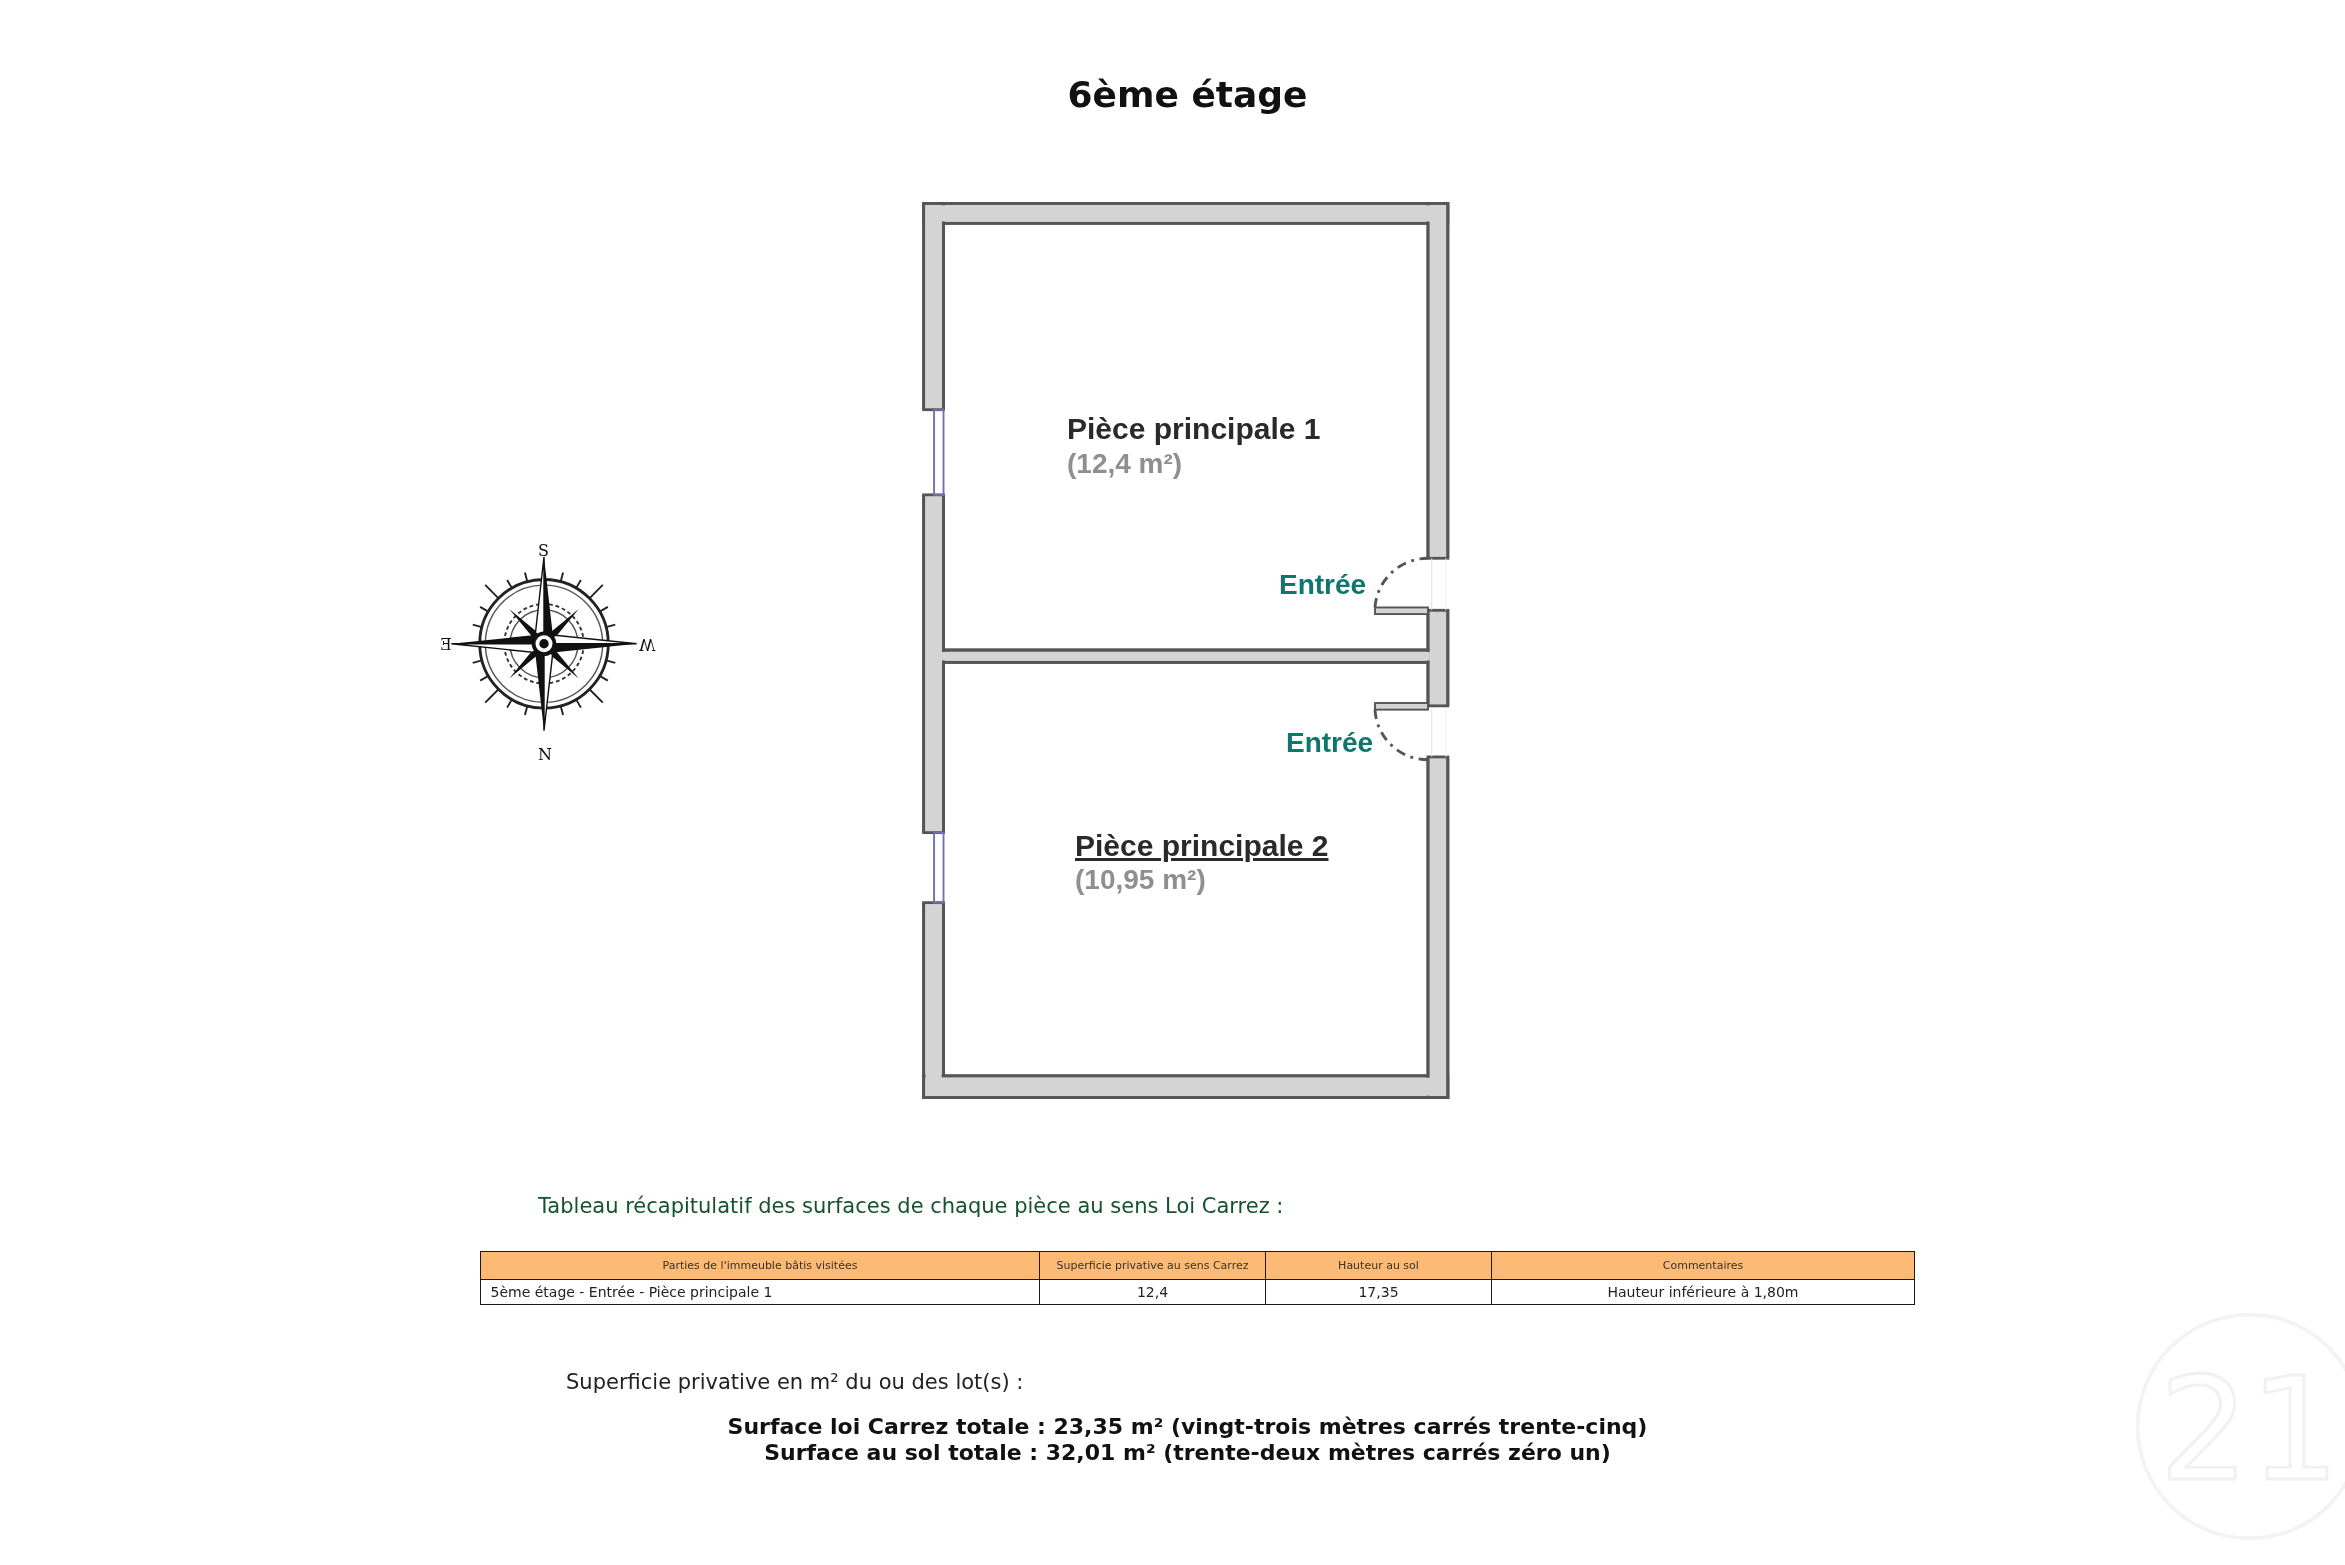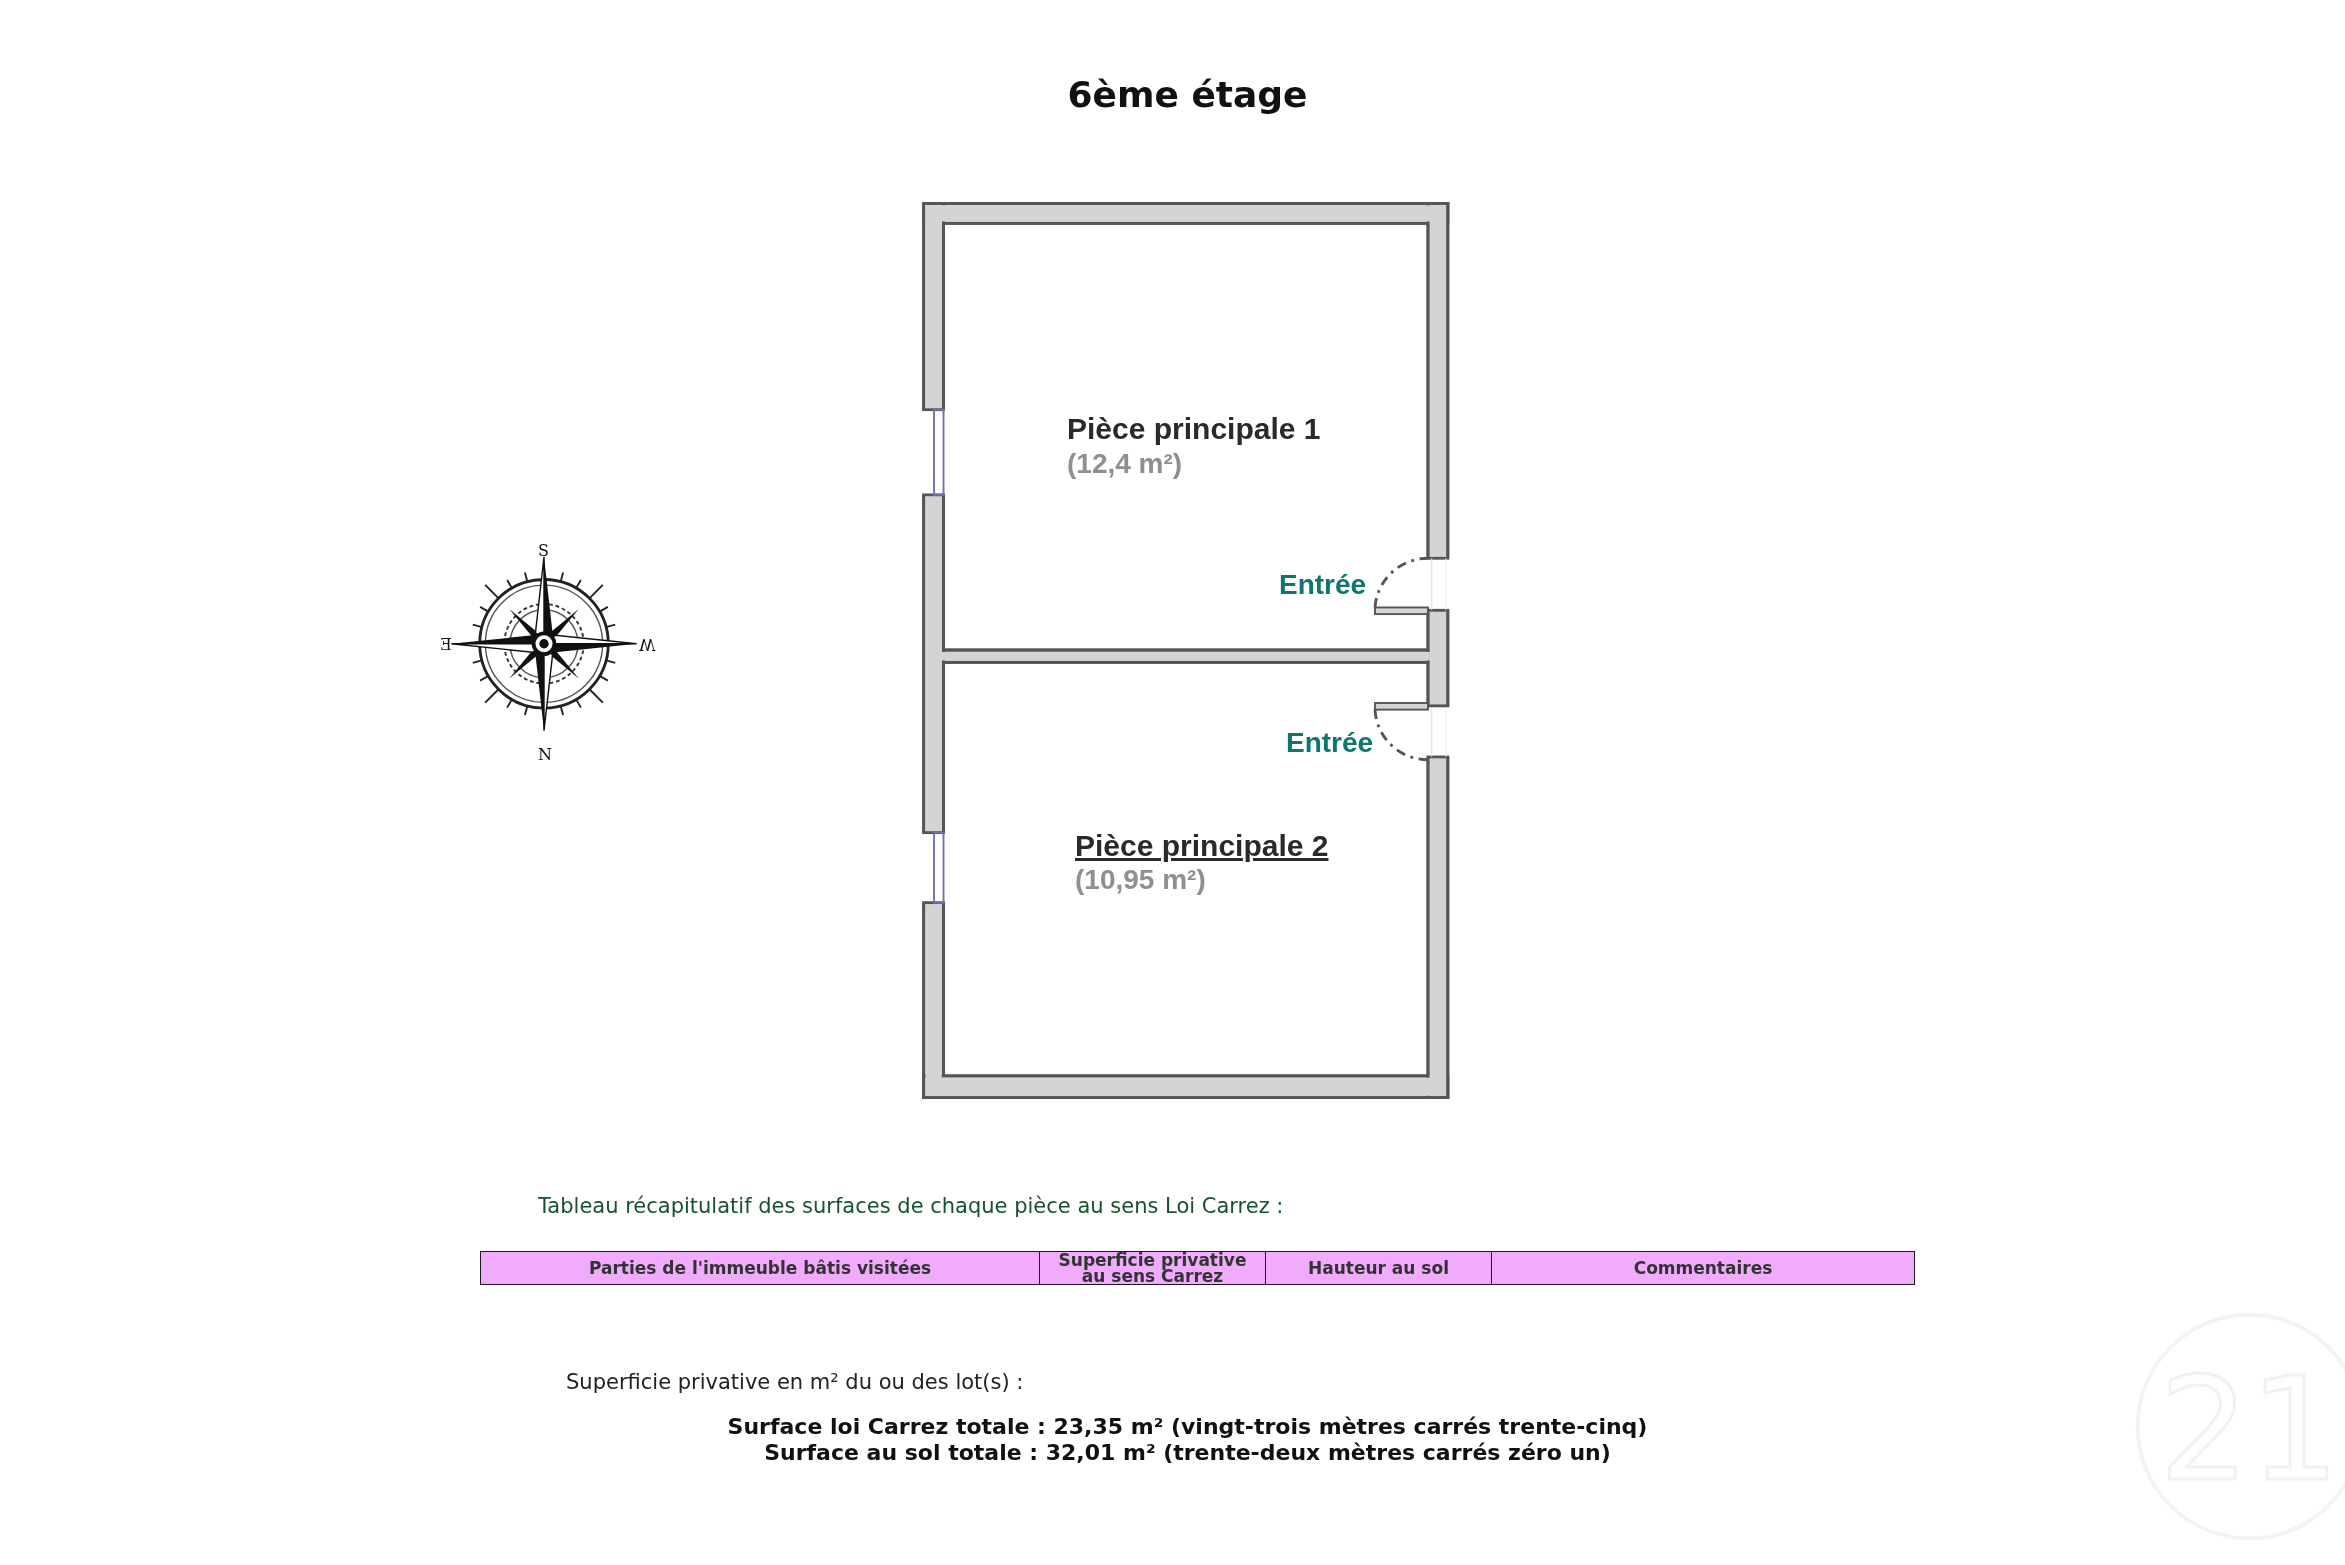--- a/index.html
+++ b/index.html
@@ -7,21 +7,21 @@
   .abs { position:absolute; }
   #page-title { left:0; width:2375px; top:74px; text-align:center; font-family:"DejaVu Sans", sans-serif; font-weight:bold; font-size:36px; color:#111; letter-spacing:0px; }
   #plan { left:0; top:0; }
   .room-name { font-family:"Liberation Sans", sans-serif; font-weight:bold; font-size:30px; color:#2a2a2a; white-space:nowrap; }
   .room-area { font-family:"Liberation Sans", sans-serif; font-weight:bold; font-size:28px; color:#8f8f8f; white-space:nowrap; }
   .door-label { font-family:"Liberation Sans", sans-serif; font-weight:bold; font-size:28px; color:#0f766e; white-space:nowrap; }
   .compass-letter { font-family:"DejaVu Serif", serif; font-size:16px; color:#111; }
   #table-caption { left:538px; top:1194px; font-family:"DejaVu Sans", sans-serif; font-size:21px; color:#14532d; }
   table#carrez { position:absolute; left:480px; top:1251px; width:1435px; border-collapse:collapse; font-family:"DejaVu Sans", sans-serif; font-size:14px; color:#222; }
   table#carrez th, table#carrez td { border:1.9px solid #1a1a1a; padding:0 5.7px; }
-  table#carrez th { background:#f0abfc; font-weight:bold; height:27.4px; text-align:center; font-size:17px; line-height:16px; color:#333; }
+  table#carrez th { background:#fdba74; font-weight:normal; height:27.4px; text-align:center; font-size:11px; line-height:16px; color:#333; }
   table#carrez td { height:24px; text-align:center; }
   table#carrez td.left { text-align:left; padding-left:9.5px; }
   #summary-label { left:538px; top:1370px; font-family:"DejaVu Sans", sans-serif; font-size:21px; color:#222;margin-left:28px; }
   .total-line { left:0; width:2375px; text-align:center; font-family:"DejaVu Sans", sans-serif; font-weight:bold; font-size:22px; color:#111; }
   #watermark { left:2131px; top:1308px; width:237px; height:237px; }
 </style>
 </head>
 <body>
 
 <div id="page-title" class="abs">6ème étage</div>
@@ -166,20 +166,26 @@
   </colgroup>
   <thead>
     <tr>
       <th>Parties de l'immeuble bâtis visitées</th>
       <th>Superficie privative au sens Carrez</th>
       <th>Hauteur au sol</th>
       <th>Commentaires</th>
     </tr>
   </thead>
   <tbody>
+    <tr>
+      <td class="left">5ème étage - Entrée - Pièce principale 1</td>
+      <td>12,4</td>
+      <td>17,35</td>
+      <td>Hauteur inférieure à 1,80m</td>
+    </tr>
   </tbody>
 </table>
 
 <div id="summary-label" class="abs">Superficie privative en m² du ou des lot(s) :</div>
 <div class="abs total-line" style="top:1414px;">Surface loi Carrez totale : 23,35 m² (vingt-trois mètres carrés trente-cinq)</div>
 <div class="abs total-line" style="top:1440px;">Surface au sol totale : 32,01 m² (trente-deux mètres carrés zéro un)</div>
 
 <div id="watermark" class="abs">
   <svg width="237" height="237" viewBox="0 0 250 250">
     <circle cx="125" cy="125" r="118" fill="none" stroke="#f3f3f3" stroke-width="4"></circle>

